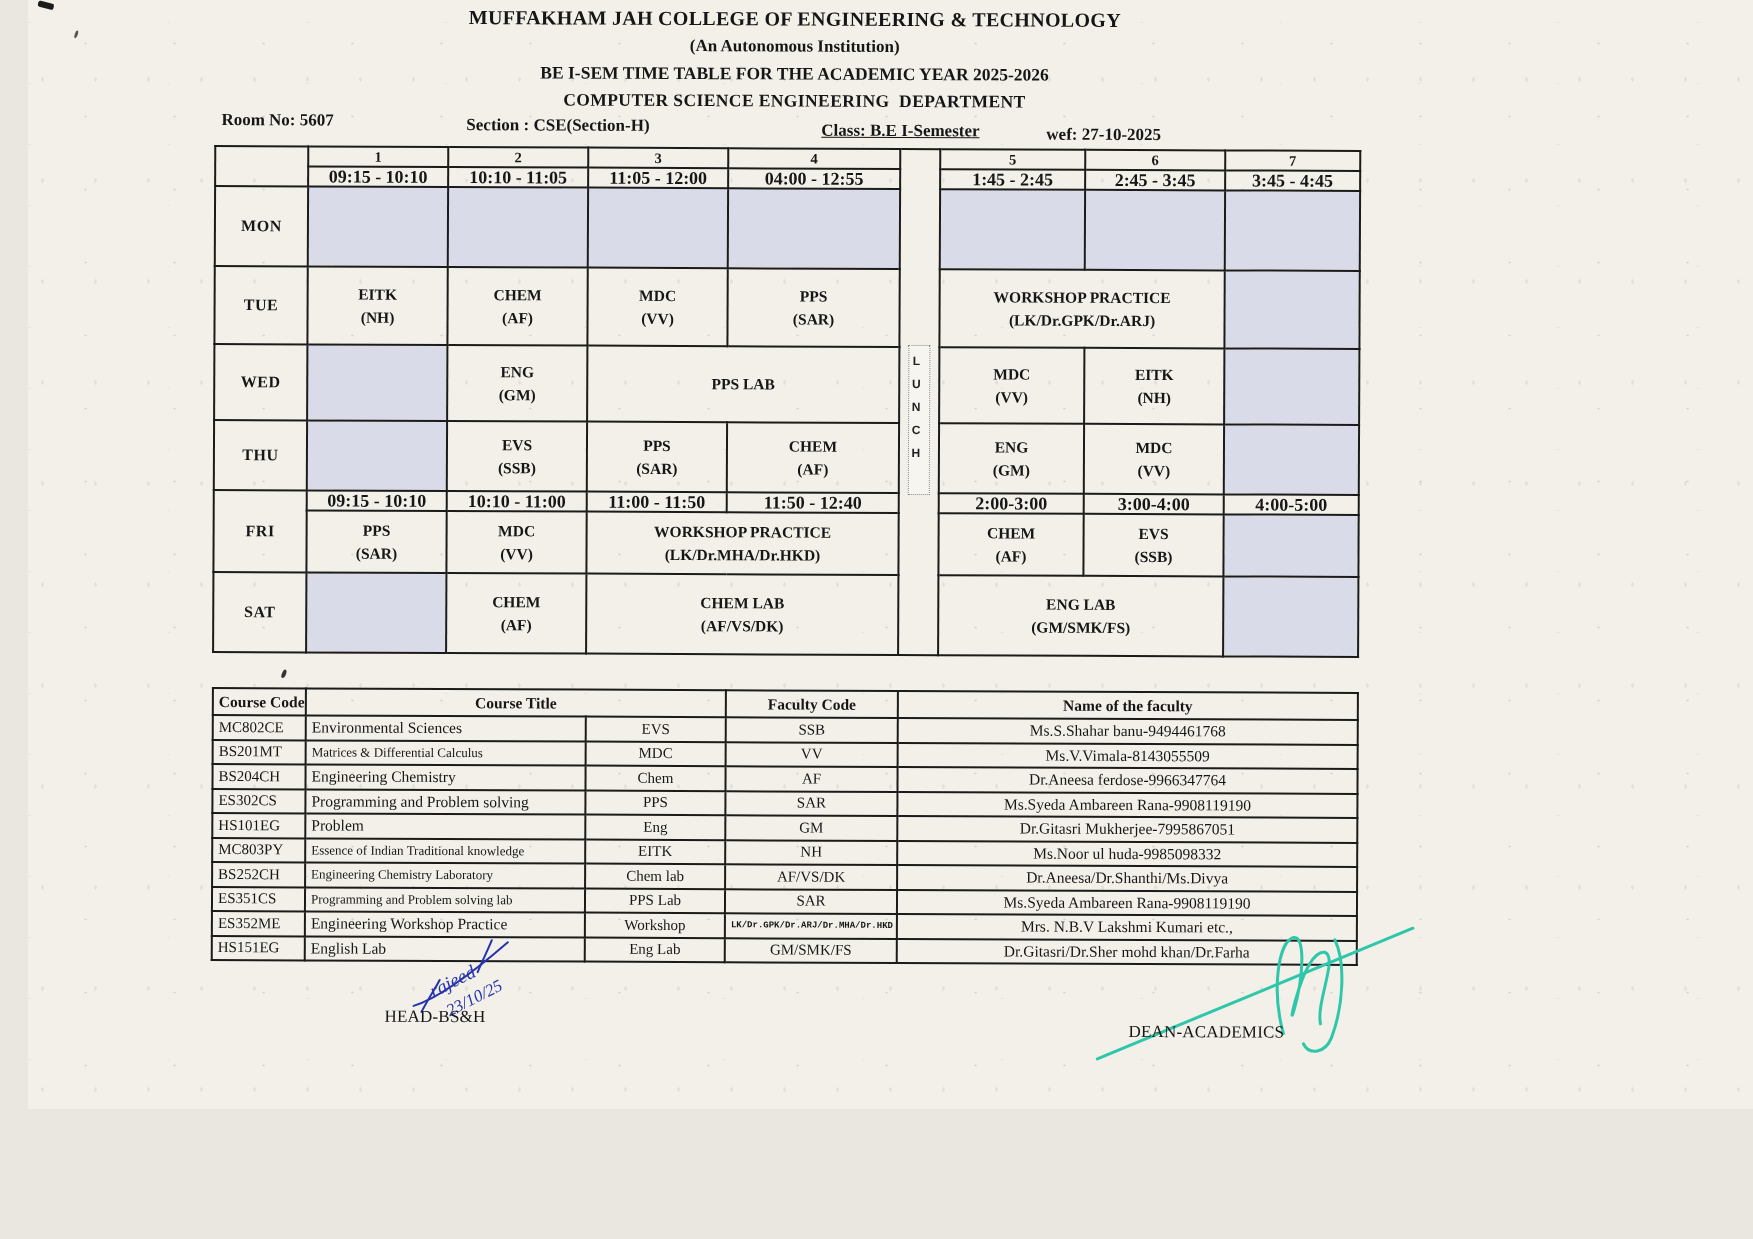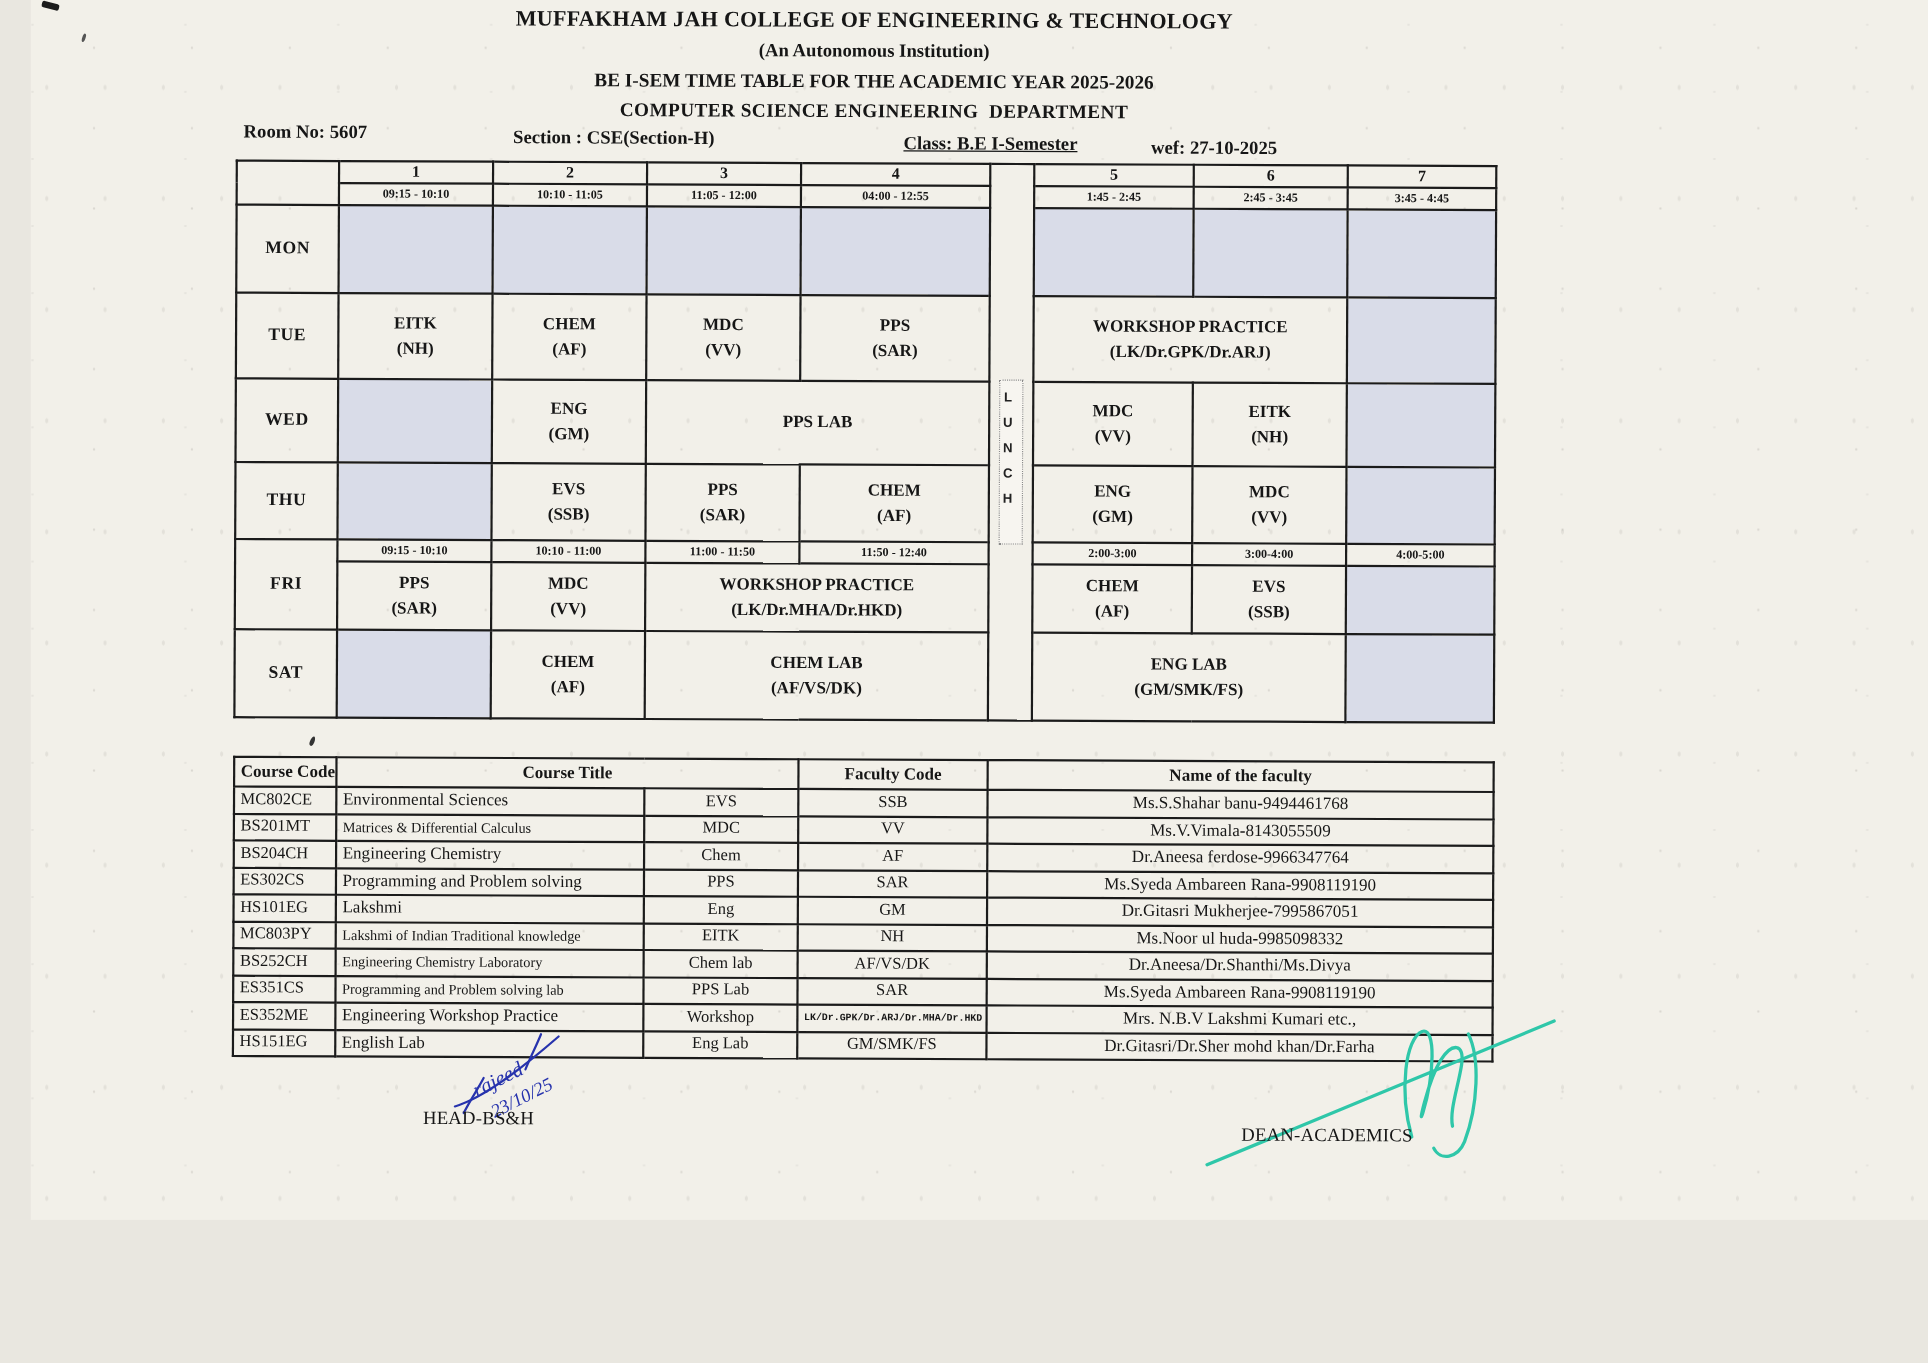--- a/index.html
+++ b/index.html
@@ -26,21 +26,21 @@
   .info .room{left:192px;top:113px;}
   .info .sect{left:437px;top:117px;}
   .info .clas{left:792px;top:121px;text-decoration:underline;}
   .info .wef{left:1017px;top:124px;}
 
   
   .tt-wrap{position:absolute;left:185px;top:148px;}
   table.tt{border-collapse:collapse;table-layout:fixed;width:1145px;background:transparent;}
   .tt td{border:2px solid #1b1b1b;text-align:center;vertical-align:middle;padding:0;overflow:hidden;}
   .tt td.pnum{font-weight:bold;font-size:14.5px;line-height:1;}
-  .tt td.ptime{font-weight:bold;font-size:11px;line-height:1;}
+  .tt td.ptime{font-weight:bold;font-size:18px;line-height:1;}
   .tt td.day{font-weight:bold;font-size:16px;letter-spacing:.5px;}
   .tt td.shaded{background:#d9dce8;}
   .tt .subline{font-weight:bold;font-size:15.5px;line-height:1.5;}
   .tt td.lunchcol{vertical-align:middle;}
   .lunchbox{width:22px;height:150px;margin:36px auto 0;border:1px dotted #8a8a8a;background:rgba(250,249,245,.6);
         writing-mode:vertical-lr;text-orientation:upright;letter-spacing:9px;
         font-family:"Liberation Sans","DejaVu Sans",sans-serif;font-size:12px;font-weight:600;
         color:#222;padding-top:8px;box-sizing:border-box;text-align:left;}
 
   
@@ -303,28 +303,28 @@
             </tr>
             <tr>
               <td class="code">ES302CS</td>
               <td class="title">Programming and Problem solving</td>
               <td class="abbr">PPS</td>
               <td class="fcode">SAR</td>
               <td class="fname">Ms.Syeda Ambareen Rana-9908119190</td>
             </tr>
             <tr>
               <td class="code">HS101EG</td>
-              <td class="title">Lakshmi</td>
+              <td class="title">Problem</td>
               <td class="abbr">Eng</td>
               <td class="fcode">GM</td>
               <td class="fname">Dr.Gitasri Mukherjee-7995867051</td>
             </tr>
             <tr>
               <td class="code">MC803PY</td>
-              <td class="title small">Lakshmi of Indian Traditional knowledge</td>
+              <td class="title small">Essence of Indian Traditional knowledge</td>
               <td class="abbr">EITK</td>
               <td class="fcode">NH</td>
               <td class="fname">Ms.Noor ul huda-9985098332</td>
             </tr>
             <tr>
               <td class="code">BS252CH</td>
               <td class="title small">Engineering Chemistry Laboratory</td>
               <td class="abbr">Chem lab</td>
               <td class="fcode">AF/VS/DK</td>
               <td class="fname">Dr.Aneesa/Dr.Shanthi/Ms.Divya</td>

